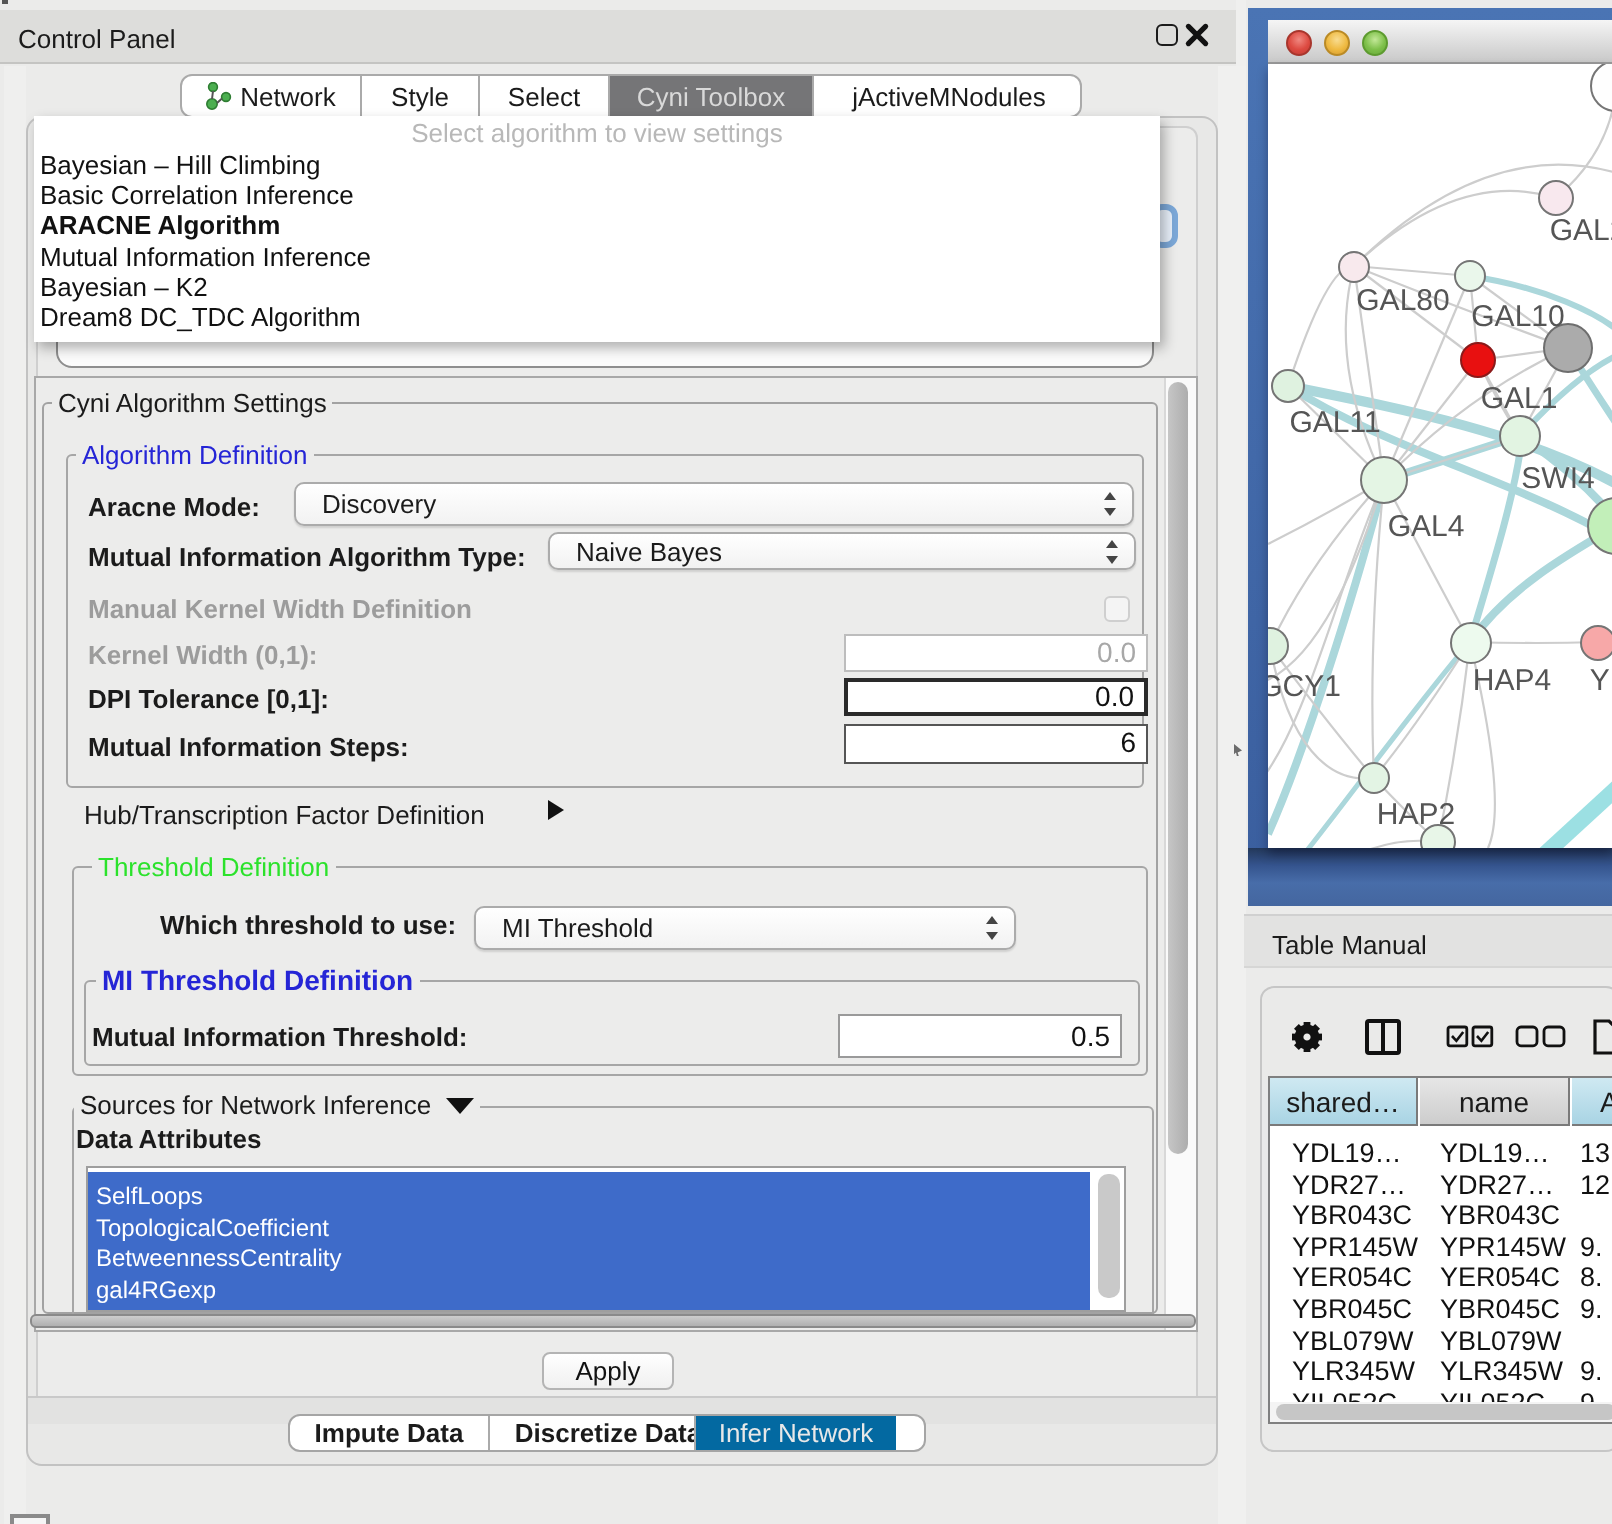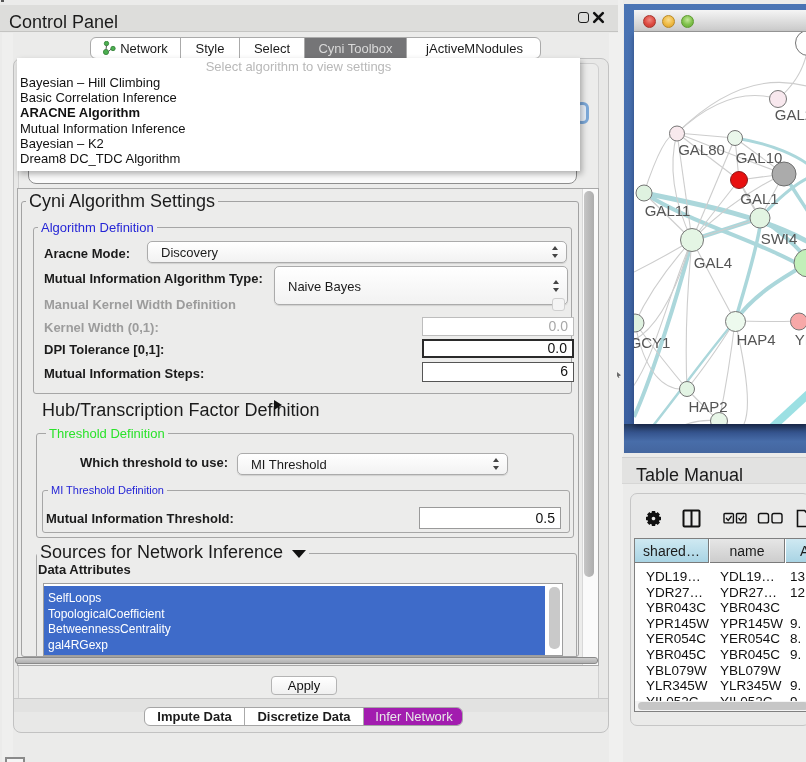--- a/index.html
+++ b/index.html
@@ -1,18 +1,18 @@
 <!DOCTYPE html>
 <html><head><meta charset="utf-8"><style>
 *{margin:0;padding:0;box-sizing:border-box;}
 html,body{width:806px;height:762px;}
 #root{position:relative;width:806px;height:762px;background:#EBEBEA;font-family:"Liberation Sans",sans-serif;overflow:hidden;}
 .abs{position:absolute;}
 .b13{font-size:13px;font-weight:bold;color:#1b1b1b;}
-.r13{font-size:18px;color:#1b1b1b;}
+.r13{font-size:13px;color:#1b1b1b;}
 .combo{position:absolute;background:linear-gradient(#ffffff,#f2f2f2);border:1px solid #ABABAB;border-radius:5px;font-size:13px;color:#1b1b1b;box-shadow:0 1px 1px rgba(0,0,0,0.12);}
 .combo .ct{position:absolute;left:13px;top:50%;transform:translateY(-50%);}
 .arr{position:absolute;right:7px;top:50%;transform:translateY(-50%);width:7px;height:12px;}
 .arr:before{content:"";position:absolute;left:0;top:0;border-left:3.5px solid transparent;border-right:3.5px solid transparent;border-bottom:4.5px solid #444;}
 .arr:after{content:"";position:absolute;left:0;bottom:0;border-left:3.5px solid transparent;border-right:3.5px solid transparent;border-top:4.5px solid #444;}
 .field{position:absolute;background:#fff;text-align:right;font-size:14px;padding-right:5px;color:#111;}
 .grp{position:absolute;border:1px solid #A6A6A6;border-radius:3px;}
 .gtitle{position:absolute;background:#ECECEB;padding:0 3px;line-height:13px;}
 .tri-r{display:inline-block;width:0;height:0;border-top:5.5px solid transparent;border-bottom:5.5px solid transparent;border-left:8px solid #111;}
 .tri-d{display:inline-block;width:0;height:0;border-left:7px solid transparent;border-right:7px solid transparent;border-top:8px solid #111;}
@@ -62,21 +62,21 @@
 
 <div class="grp" style="left:33px;top:227px;width:539px;height:167px;"></div>
 <div class="gtitle" style="left:38px;top:221px;font-size:13px;color:#2525D6;">Algorithm Definition</div>
 
 <div class="abs b13" style="left:44px;top:246px;">Aracne Mode:</div>
 <div class="combo" style="left:147px;top:241px;width:420px;height:22px;">
       <span class="ct">Discovery</span>
       <span class="arr"></span>
     </div>
 <div class="abs b13" style="left:44px;top:271px;">Mutual Information Algorithm Type:</div>
-<div class="combo" style="left:274px;top:266px;width:294px;height:39px;text-align:center;">
+<div class="combo" style="left:274px;top:266px;width:294px;height:19px;text-align:center;">
       <span class="ct">Naive Bayes</span>
       <span class="arr"></span>
     </div>
 
 <div class="abs b13" style="left:44px;top:297px;color:#9C9C9C;">Manual Kernel Width Definition</div>
 <div class="abs" style="left:552px;top:298px;width:13px;height:13px;background:#F4F4F4;border:1px solid #CFCFCF;border-radius:3px;"></div>
 <div class="abs b13" style="left:44px;top:320px;color:#9C9C9C;">Kernel Width (0,1):</div>
 <div class="field" style="left:422px;top:317px;width:152px;height:19px;border:1px solid #BDBDBD;color:#A8A8A8;line-height:17px;">0.0</div>
 <div class="abs b13" style="left:44px;top:342px;">DPI Tolerance [0,1]:</div>
 <div class="field" style="left:422px;top:339px;width:152px;height:19px;border:2px solid #2A2A2A;line-height:15px;">0.0</div>
@@ -88,21 +88,21 @@
 
 <div class="grp" style="left:36px;top:433px;width:538px;height:105px;"></div>
 <div class="gtitle" style="left:46px;top:427px;font-size:13px;color:#2BE22B;">Threshold Definition</div>
 <div class="abs b13" style="left:80px;top:455px;">Which threshold to use:</div>
 <div class="combo" style="left:237px;top:453px;width:271px;height:22px;">
       <span class="ct">MI Threshold</span>
       <span class="arr"></span>
     </div>
 
 <div class="grp" style="left:42px;top:490px;width:528px;height:43px;"></div>
-<div class="gtitle" style="left:48px;top:484px;font-size:11px;color:#2525D6;">MI Threshold Definition</div>
+<div class="gtitle" style="left:48px;top:484px;font-size:14px;color:#2525D6;font-weight:bold;">MI Threshold Definition</div>
 <div class="abs b13" style="left:46px;top:511px;">Mutual Information Threshold:</div>
 <div class="field" style="left:419px;top:507px;width:142px;height:22px;border:1px solid #9A9A9A;line-height:20px;">0.5</div>
 
 <div class="grp" style="left:36px;top:553px;width:541px;height:110px;"></div>
 <div class="gtitle r13" style="left:37px;top:546px;">Sources for Network Inference <span class="tri-d" style="margin-left:4px;"></span></div>
 <div class="abs b13" style="left:38px;top:562px;">Data Attributes</div>
 
 <div class="abs" style="left:43px;top:583px;width:520px;height:73px;background:#fff;border:1px solid #9E9E9E;"></div>
 <div class="abs" style="left:44px;top:586px;width:501px;height:69px;background:#3E6BC9;"></div>
 <div class="abs" style="left:48px;top:591px;width:400px;font-size:12px;color:#fff;line-height:15.7px;">SelfLoops<br>TopologicalCoefficient<br>BetweennessCentrality<br>gal4RGexp</div>
@@ -110,21 +110,21 @@
 
 <div class="abs" style="left:15px;top:657px;width:583px;height:7px;background:linear-gradient(#CDCDCD,#B0B0B0);border:1px solid #8A8A8A;border-radius:3px;"></div>
 
 <div class="abs" style="left:271px;top:676px;width:66px;height:19px;background:linear-gradient(#FFFFFF,#F0F0F0);border:1px solid #B4B4B4;border-radius:4px;text-align:center;font-size:13px;color:#111;line-height:17px;">Apply</div>
 
 <div class="abs" style="left:14px;top:698px;width:594px;height:14px;background:#E2E2E1;border-top:1px solid #C9C9C9;"></div>
 
 <div class="abs" style="left:144px;top:707px;width:319px;height:19px;background:#fff;border:1px solid #A5A5A5;border-radius:6px;overflow:hidden;">
   <div class="seg" style="left:0;width:99px;border-left:none;font-weight:600;">Impute Data</div>
   <div class="seg" style="left:99px;width:119px;font-weight:600;">Discretize Data</div>
-  <div class="seg" style="left:218px;width:101px;background:#a21caf;color:#E8E8E8;">Infer Network</div>
+  <div class="seg" style="left:202px;width:101px;background:#0369a1;color:#E8E8E8;">Infer Network</div>
 </div>
 
 <div class="abs" style="left:5px;top:757px;width:20px;height:10px;border:2px solid #8A8A8A;background:#F5F5F5;"></div>
 
 <div class="abs" style="left:17px;top:58px;width:563px;height:113px;background:#fff;box-shadow:2px 3px 6px rgba(0,0,0,0.3);"></div>
 <div class="abs" style="left:17px;top:59px;width:563px;text-align:center;font-size:13px;color:#B8B8B8;">Select algorithm to view settings</div>
 <div class="abs" style="left:20px;top:75px;font-size:13px;color:#111;line-height:15.2px;">Bayesian – Hill Climbing<br>Basic Correlation Inference<br><b>ARACNE Algorithm</b><br>Mutual Information Inference<br>Bayesian – K2<br>Dream8 DC_TDC Algorithm</div>
 
 <div class="abs" style="left:624px;top:4px;width:182px;height:449px;background:linear-gradient(#4A74B4,#3A5E9E);"></div>
 <div class="abs" style="left:624px;top:424px;width:182px;height:29px;background:linear-gradient(#23385A 0%,#35548E 30%,#486DA9 60%,#44669F 100%);"></div>

